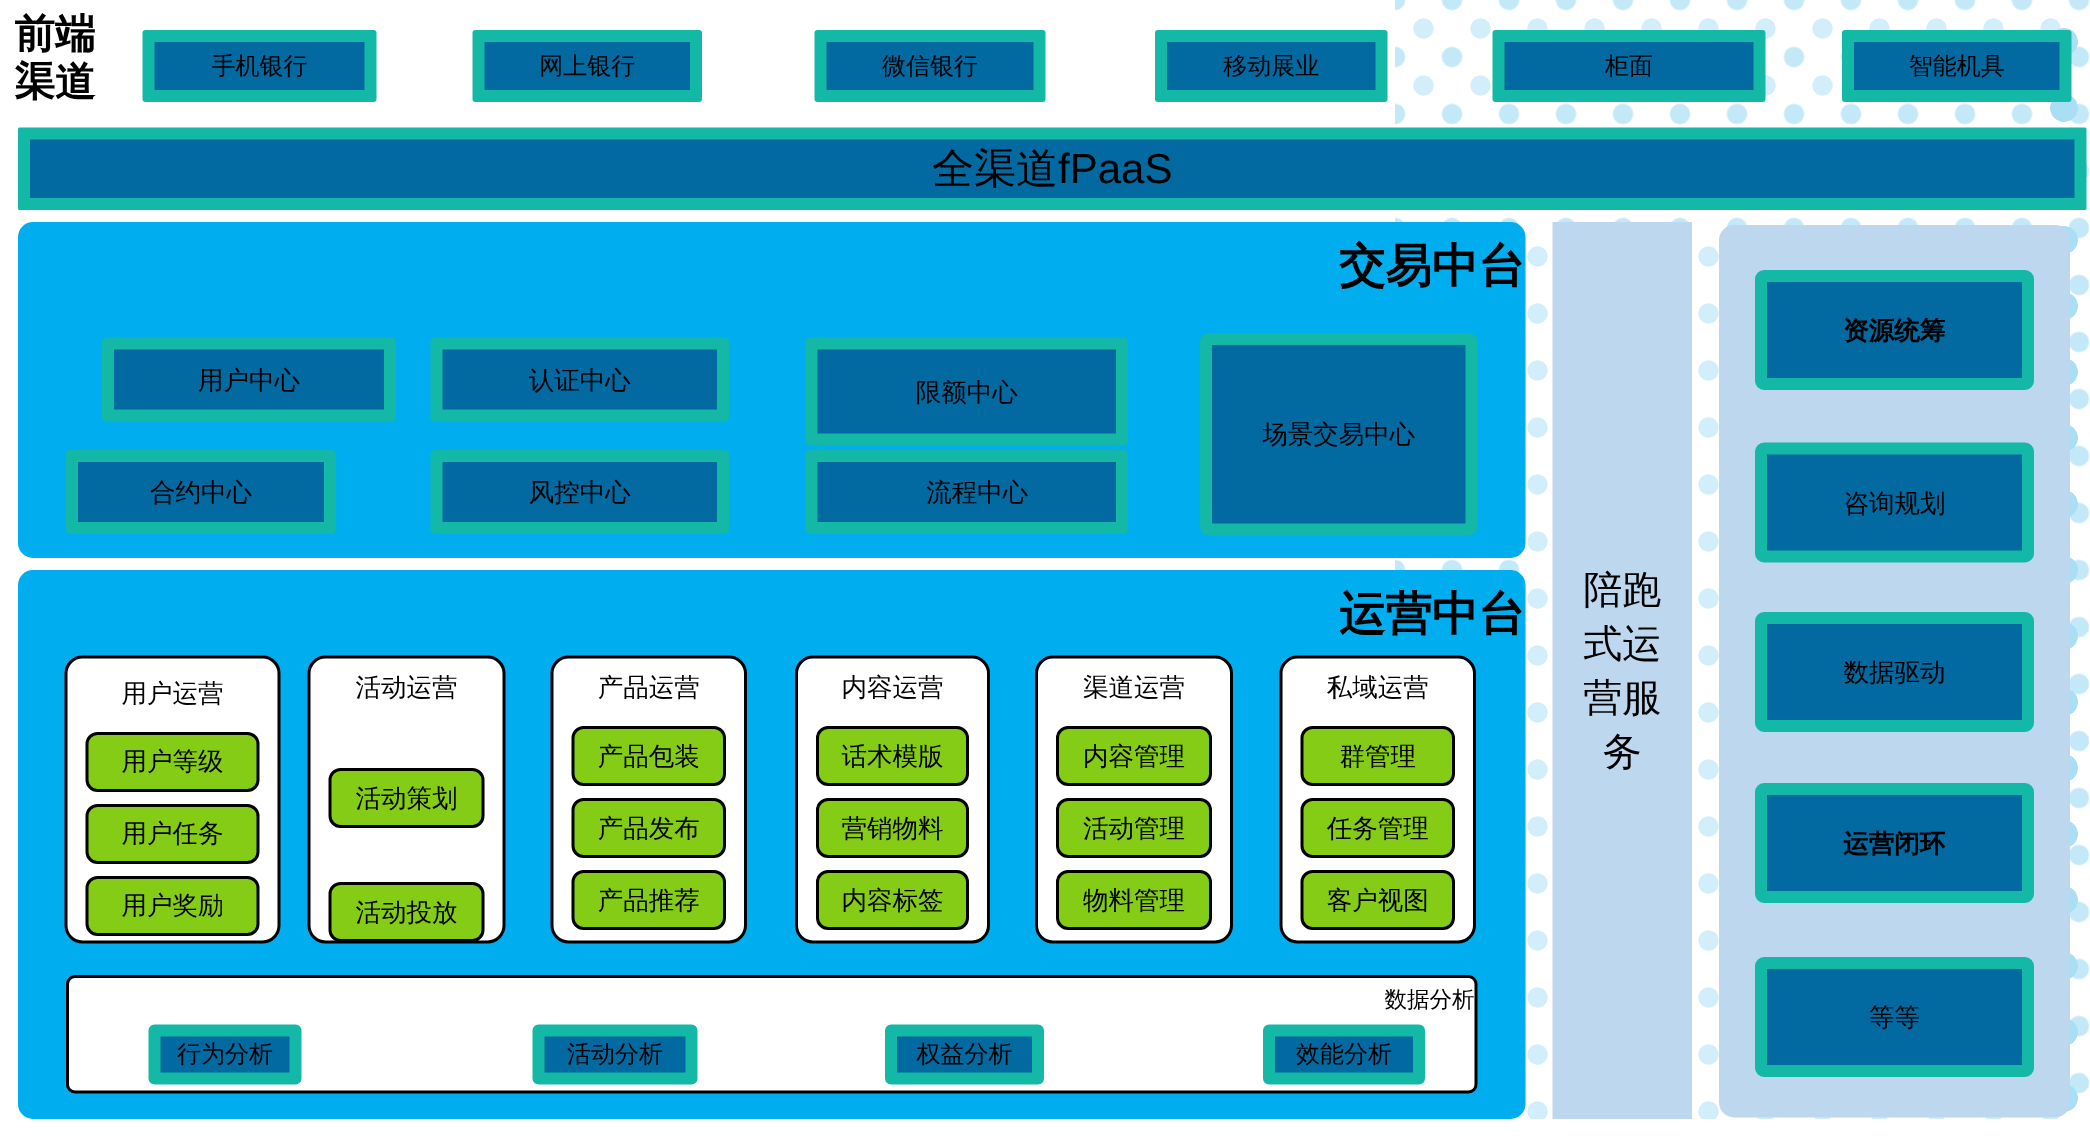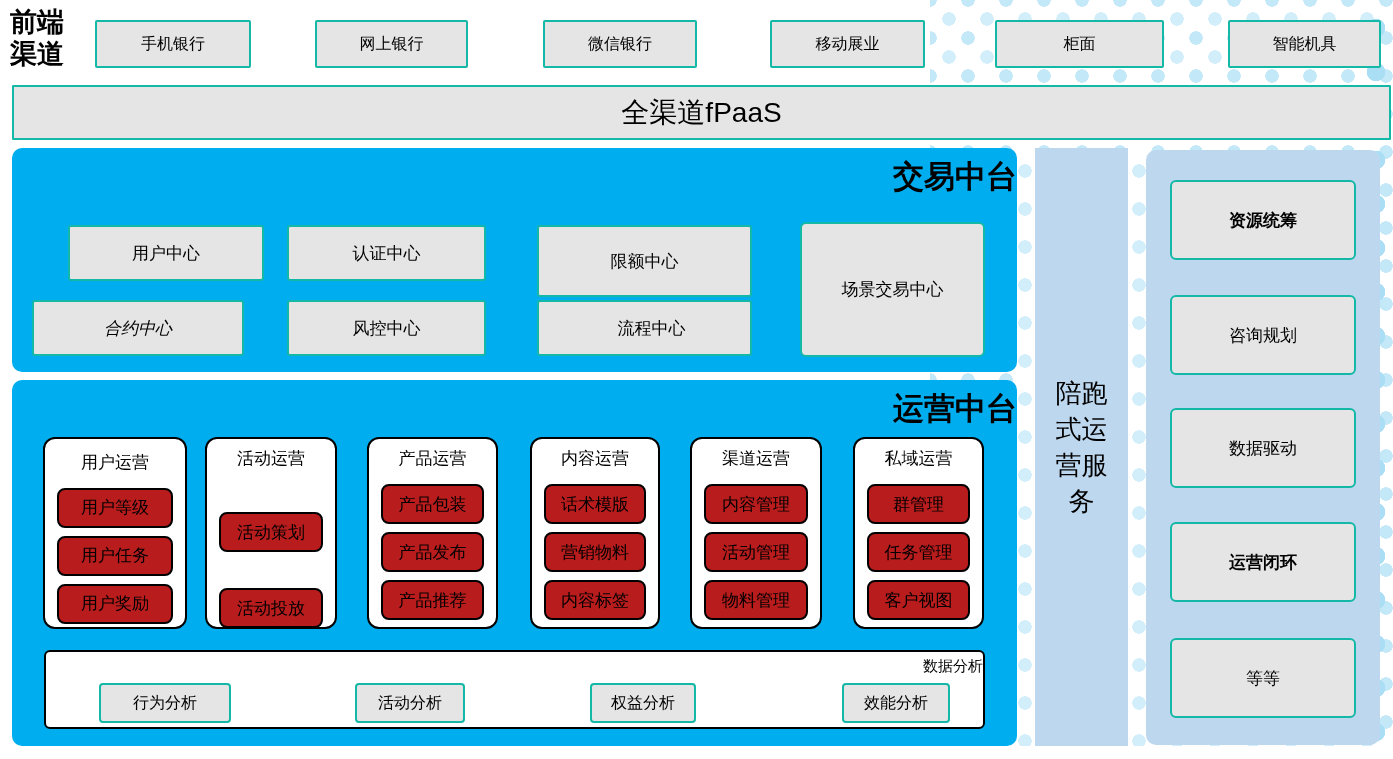--- a/index.html
+++ b/index.html
@@ -22,21 +22,21 @@
     background-size:44px 44px;
     background-position:10px 6px;
   }
   .layer{position:absolute;z-index:1;}
   .frontend-label{
     left:10px;top:6px;width:58px;
     font-family:"Liberation Serif",serif;font-weight:bold;font-size:27px;line-height:32px;
     word-break:break-all;
   }
   .box{
-    position:absolute;background:#e5e5e5;border:2px solid #14b8a6;
+    position:absolute;background:#0369a1;border:8px solid #14b8a6;
     display:flex;align-items:center;justify-content:center;text-align:center;
     box-sizing:border-box;
   }
   .channel{top:20px;height:48px;border-radius:2px;font-size:16px;z-index:1;}
   .fpaas{left:12px;top:85px;width:1379px;height:55px;font-size:28px;border-radius:1px;z-index:1;}
   .platform{
     position:absolute;left:12px;width:1005px;background:#00AEEF;border-radius:10px;z-index:1;
   }
   .platform-title{
     position:absolute;top:8px;left:0;width:100%;text-align:right;
@@ -44,21 +44,21 @@
   }
   .center-box{border-radius:3px;font-size:17px;}
   .scene-box{border-radius:6px;font-size:17px;}
   .ops-col{
     position:absolute;top:57px;height:192px;background:#fff;border:2px solid #000;border-radius:12px;
     box-sizing:border-box;display:flex;flex-direction:column;align-items:stretch;
     padding:5px 12px 0 12px;
   }
   .ops-col-header{height:32px;line-height:30px;text-align:center;font-size:17px;flex:none;}
   .ops-item{
-    flex:none;height:40px;margin-top:8px;background:#b91c1c;border:2px solid #000;border-radius:8px;
+    flex:none;height:40px;margin-top:8px;background:#84cc16;border:2px solid #000;border-radius:8px;
     display:flex;align-items:center;justify-content:center;font-size:17px;box-sizing:border-box;
   }
   .analysis{
     position:absolute;left:32px;top:270px;width:941px;height:79px;background:#fff;
     border:2px solid #000;border-radius:6px;box-sizing:border-box;
   }
   .analysis-title{position:absolute;top:5px;left:0;width:100%;text-align:right;font-size:15px;}
   .analysis-item{top:31px;height:40px;border-radius:4px;font-size:16px;}
   .side-bar{
     position:absolute;left:1035px;top:148px;width:93px;height:598px;background:#BDD7EE;z-index:1;
@@ -78,31 +78,31 @@
 <div class="canvas">
 
   <div class="dots" style="left:930px;top:0;width:463px;height:746px;"></div>
   <div class="dots-edge" style="left:1344px;top:0;width:49px;height:759px;"></div>
 
   <div class="layer frontend-label">前端渠道</div>
   <div class="box channel" style="left:95px;width:156px;">手机银行</div>
   <div class="box channel" style="left:315px;width:153px;">网上银行</div>
   <div class="box channel" style="left:543px;width:154px;">微信银行</div>
   <div class="box channel" style="left:770px;width:155px;">移动展业</div>
-  <div class="box channel" style="left:995px;width:169px;">柜面</div>
+  <div class="box channel" style="left:995px;width:182px;">柜面</div>
   <div class="box channel" style="left:1228px;width:153px;">智能机具</div>
 
   <div class="box fpaas">全渠道fPaaS</div>
 
   <div class="platform" style="top:148px;height:224px;">
     <div class="platform-title">交易中台</div>
     <div class="box center-box" style="left:32px;top:77px;width:196px;height:56px;margin-left:24px;">用户中心</div>
     <div class="box center-box" style="left:275px;top:77px;width:199px;height:56px;">认证中心</div>
     <div class="box center-box" style="left:525px;top:77px;width:215px;height:72px;">限额中心</div>
-    <div class="box center-box" style="left:20px;top:152px;width:212px;height:56px;font-style:italic;">合约中心</div>
+    <div class="box center-box" style="left:32px;top:152px;width:180px;height:56px;">合约中心</div>
     <div class="box center-box" style="left:275px;top:152px;width:199px;height:56px;">风控中心</div>
     <div class="box center-box" style="left:525px;top:152px;width:215px;height:56px;padding-left:14px;">流程中心</div>
     <div class="box scene-box" style="left:788px;top:74px;width:185px;height:135px;">场景交易中心</div>
   </div>
 
   <div class="platform" style="top:380px;height:366px;">
     <div class="platform-title">运营中台</div>
 
     <div class="ops-col" style="left:31px;width:144px;justify-content:center;">
       <div class="ops-col-header">用户运营</div>
@@ -136,21 +136,21 @@
     </div>
     <div class="ops-col" style="left:841px;width:131px;">
       <div class="ops-col-header">私域运营</div>
       <div class="ops-item">群管理</div>
       <div class="ops-item">任务管理</div>
       <div class="ops-item">客户视图</div>
     </div>
 
     <div class="analysis">
       <div class="analysis-title">数据分析</div>
-      <div class="box analysis-item" style="left:53px;width:132px;text-align:center;">行为分析</div>
+      <div class="box analysis-item" style="left:53px;width:102px;text-align:center;">行为分析</div>
       <div class="box analysis-item" style="left:309px;width:110px;">活动分析</div>
       <div class="box analysis-item" style="left:544px;width:106px;">权益分析</div>
       <div class="box analysis-item" style="left:796px;width:108px;">效能分析</div>
     </div>
   </div>
 
   <div class="side-bar">
     <div class="side-bar-text">陪跑式运营服务</div>
   </div>
 

